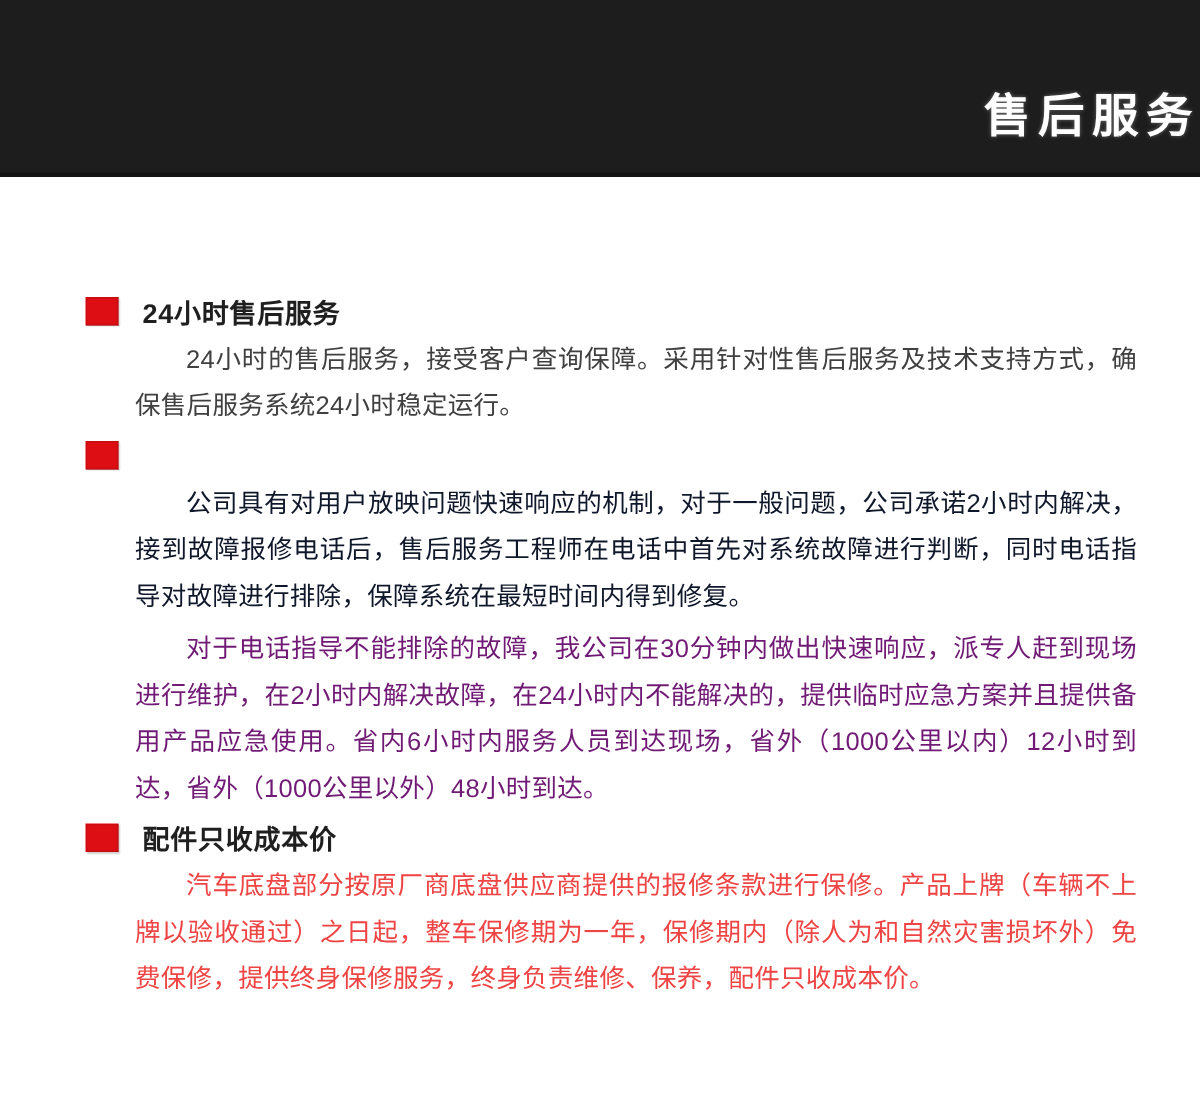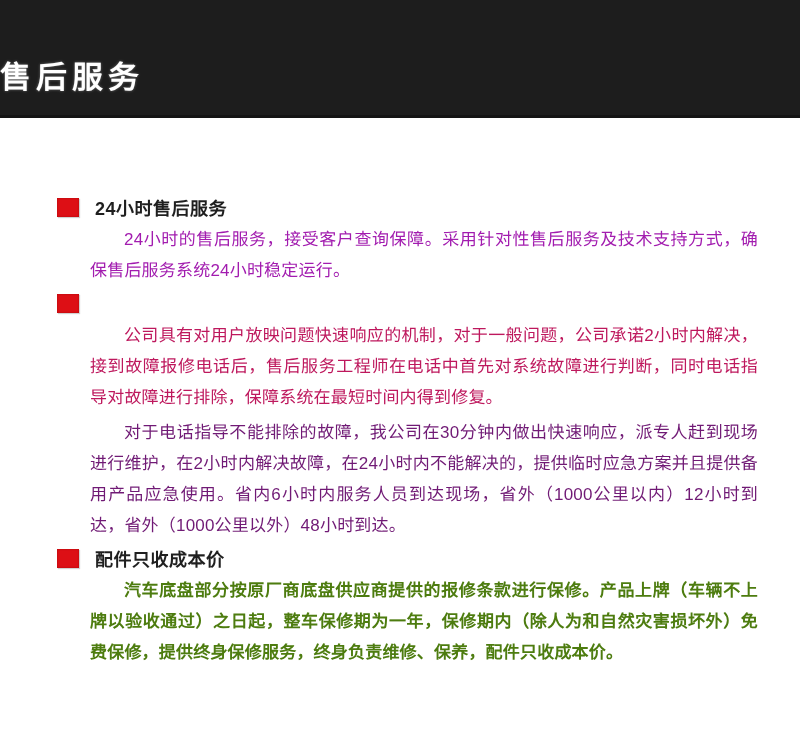--- a/index.html
+++ b/index.html
@@ -24,21 +24,21 @@
     background: #1d1d1d;
     background-image: radial-gradient(ellipse 420px 70px at 52% 28%, rgba(255,255,255,0.03), rgba(0,0,0,0) 70%);
     border-bottom: 3px solid #141414;
     box-sizing: border-box;
   }
   .banner-title {
     position: absolute;
     left: 0;
     right: 0;
     top: 52px;
-    text-align: left;
+    text-align: right;
     color: #ffffff;
     font-size: 31px;
     font-weight: 800;
     letter-spacing: 5px;
     text-shadow: 0 0 3px rgba(255,255,255,0.35);
     margin: 0;
   }
   
   .content {
     padding: 36px 42px 0 57px;
@@ -83,34 +83,34 @@
     <h1 class="banner-title" style="color: rgb(255, 255, 255);">售后服务</h1>
   </div>
 
   <div class="content">
 
     <section>
       <div class="sec-head">
         <span class="bullet" style="background: rgb(221, 15, 21);"></span>
         <span class="sec-title">24小时售后服务</span>
       </div>
-      <p class="body-par" style="color: #a21caf;">24小时的售后服务，接受客户查询保障。采用针对性售后服务及技术支持方式，确保售后服务系统24小时稳定运行。</p>
+      <p class="body-par" style="color: #404040;">24小时的售后服务，接受客户查询保障。采用针对性售后服务及技术支持方式，确保售后服务系统24小时稳定运行。</p>
     </section>
 
 
     <section>
       <div class="sec-head">
         <span class="bullet" style="background: rgb(221, 15, 21);"></span>
       </div>
-      <p class="body-par" style="color: #be185d;">公司具有对用户放映问题快速响应的机制，对于一般问题，公司承诺2小时内解决，接到故障报修电话后，售后服务工程师在电话中首先对系统故障进行判断，同时电话指导对故障进行排除，保障系统在最短时间内得到修复。</p>
+      <p class="body-par" style="color: #0f172a;">公司具有对用户放映问题快速响应的机制，对于一般问题，公司承诺2小时内解决，接到故障报修电话后，售后服务工程师在电话中首先对系统故障进行判断，同时电话指导对故障进行排除，保障系统在最短时间内得到修复。</p>
       <p class="body-par" style="color: #701a75;">对于电话指导不能排除的故障，我公司在30分钟内做出快速响应，派专人赶到现场进行维护，在2小时内解决故障，在24小时内不能解决的，提供临时应急方案并且提供备用产品应急使用。省内6小时内服务人员到达现场，省外（1000公里以内）12小时到达，省外（1000公里以外）48小时到达。</p>
     </section>
 
     <section>
       <div class="sec-head">
         <span class="bullet" style="background: rgb(221, 15, 21);"></span>
         <span class="sec-title">配件只收成本价</span>
       </div>
-      <p class="body-par" style="color: #4d7c0f; font-weight: bold;">汽车底盘部分按原厂商底盘供应商提供的报修条款进行保修。产品上牌（车辆不上牌以验收通过）之日起，整车保修期为一年，保修期内（除人为和自然灾害损坏外）免费保修，提供终身保修服务，终身负责维修、保养，配件只收成本价。</p>
+      <p class="body-par" style="color: #ef4444;">汽车底盘部分按原厂商底盘供应商提供的报修条款进行保修。产品上牌（车辆不上牌以验收通过）之日起，整车保修期为一年，保修期内（除人为和自然灾害损坏外）免费保修，提供终身保修服务，终身负责维修、保养，配件只收成本价。</p>
     </section>
 
   </div>
 </div>
 
 </body></html>

